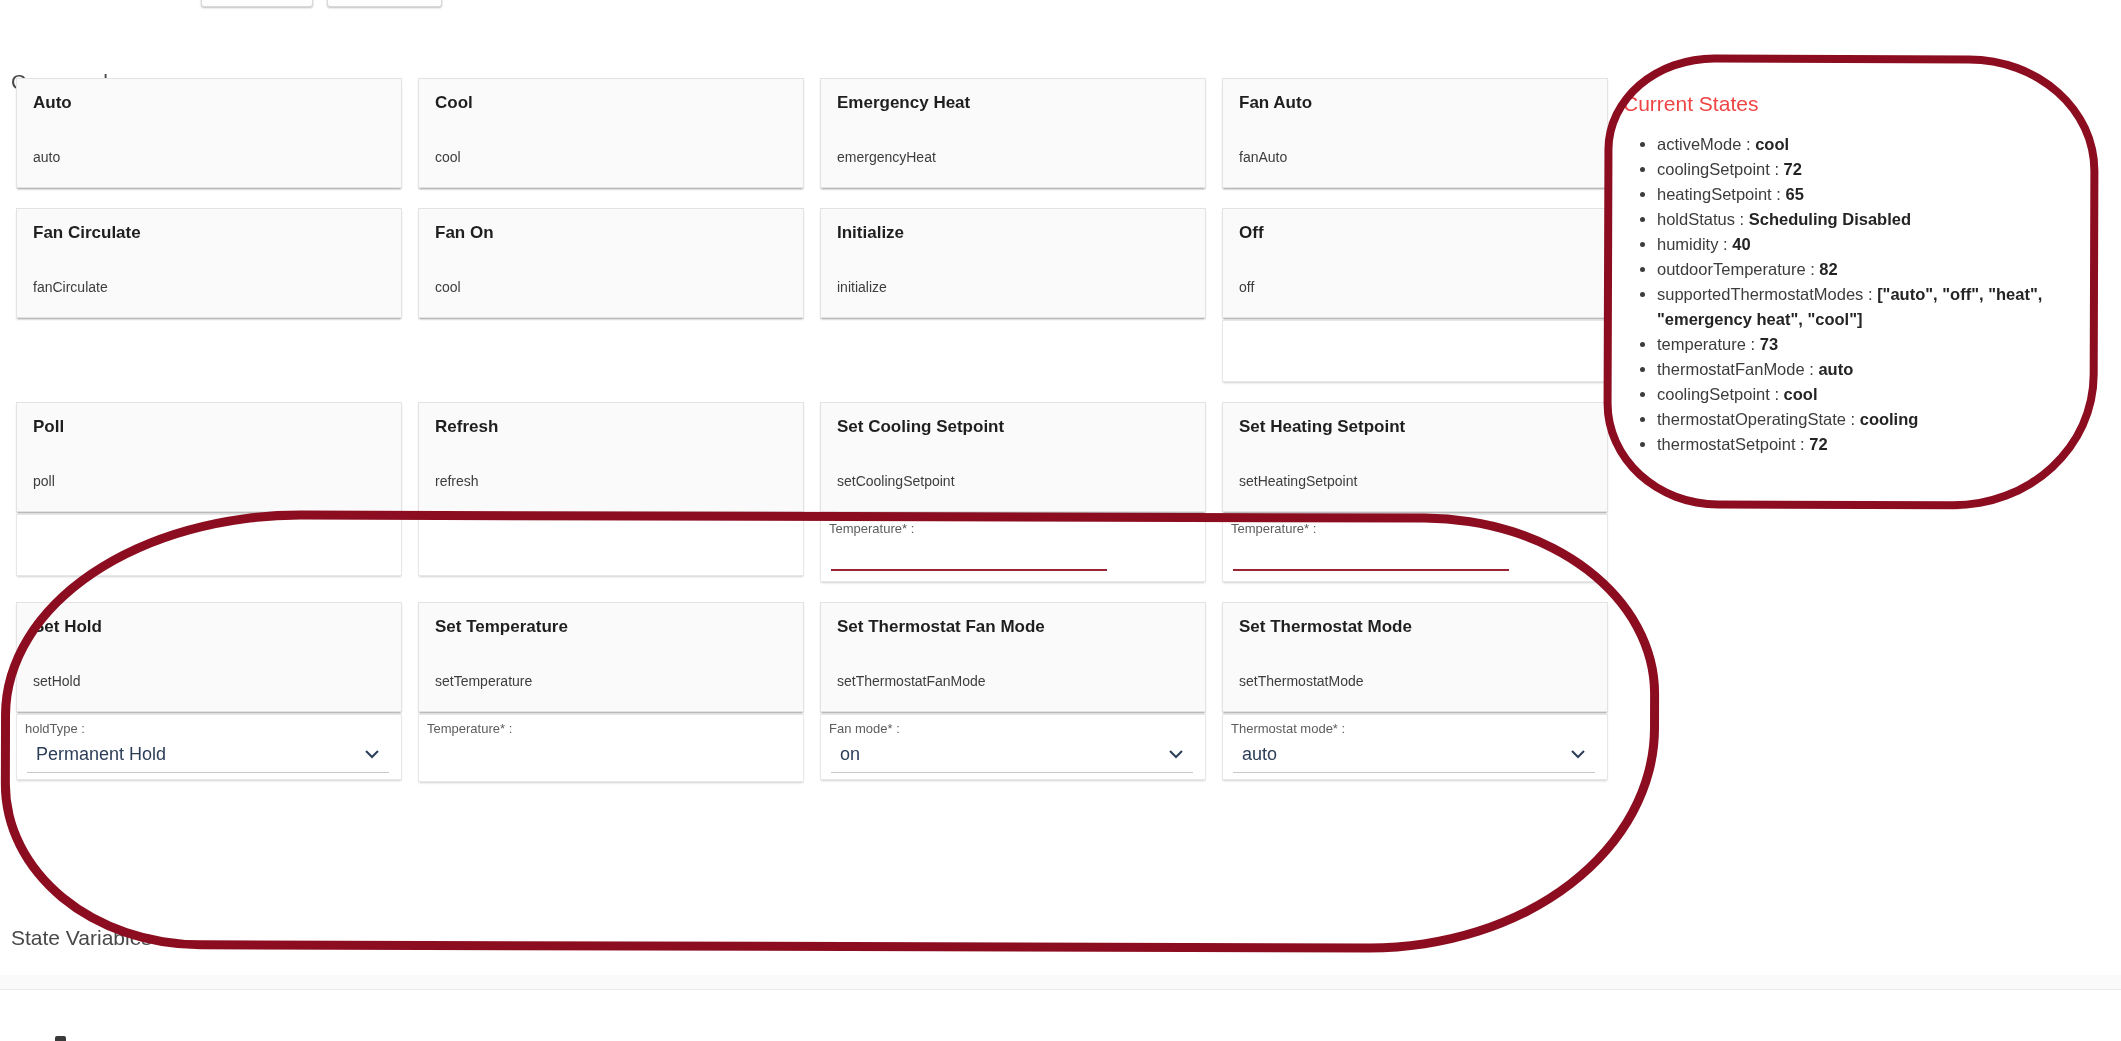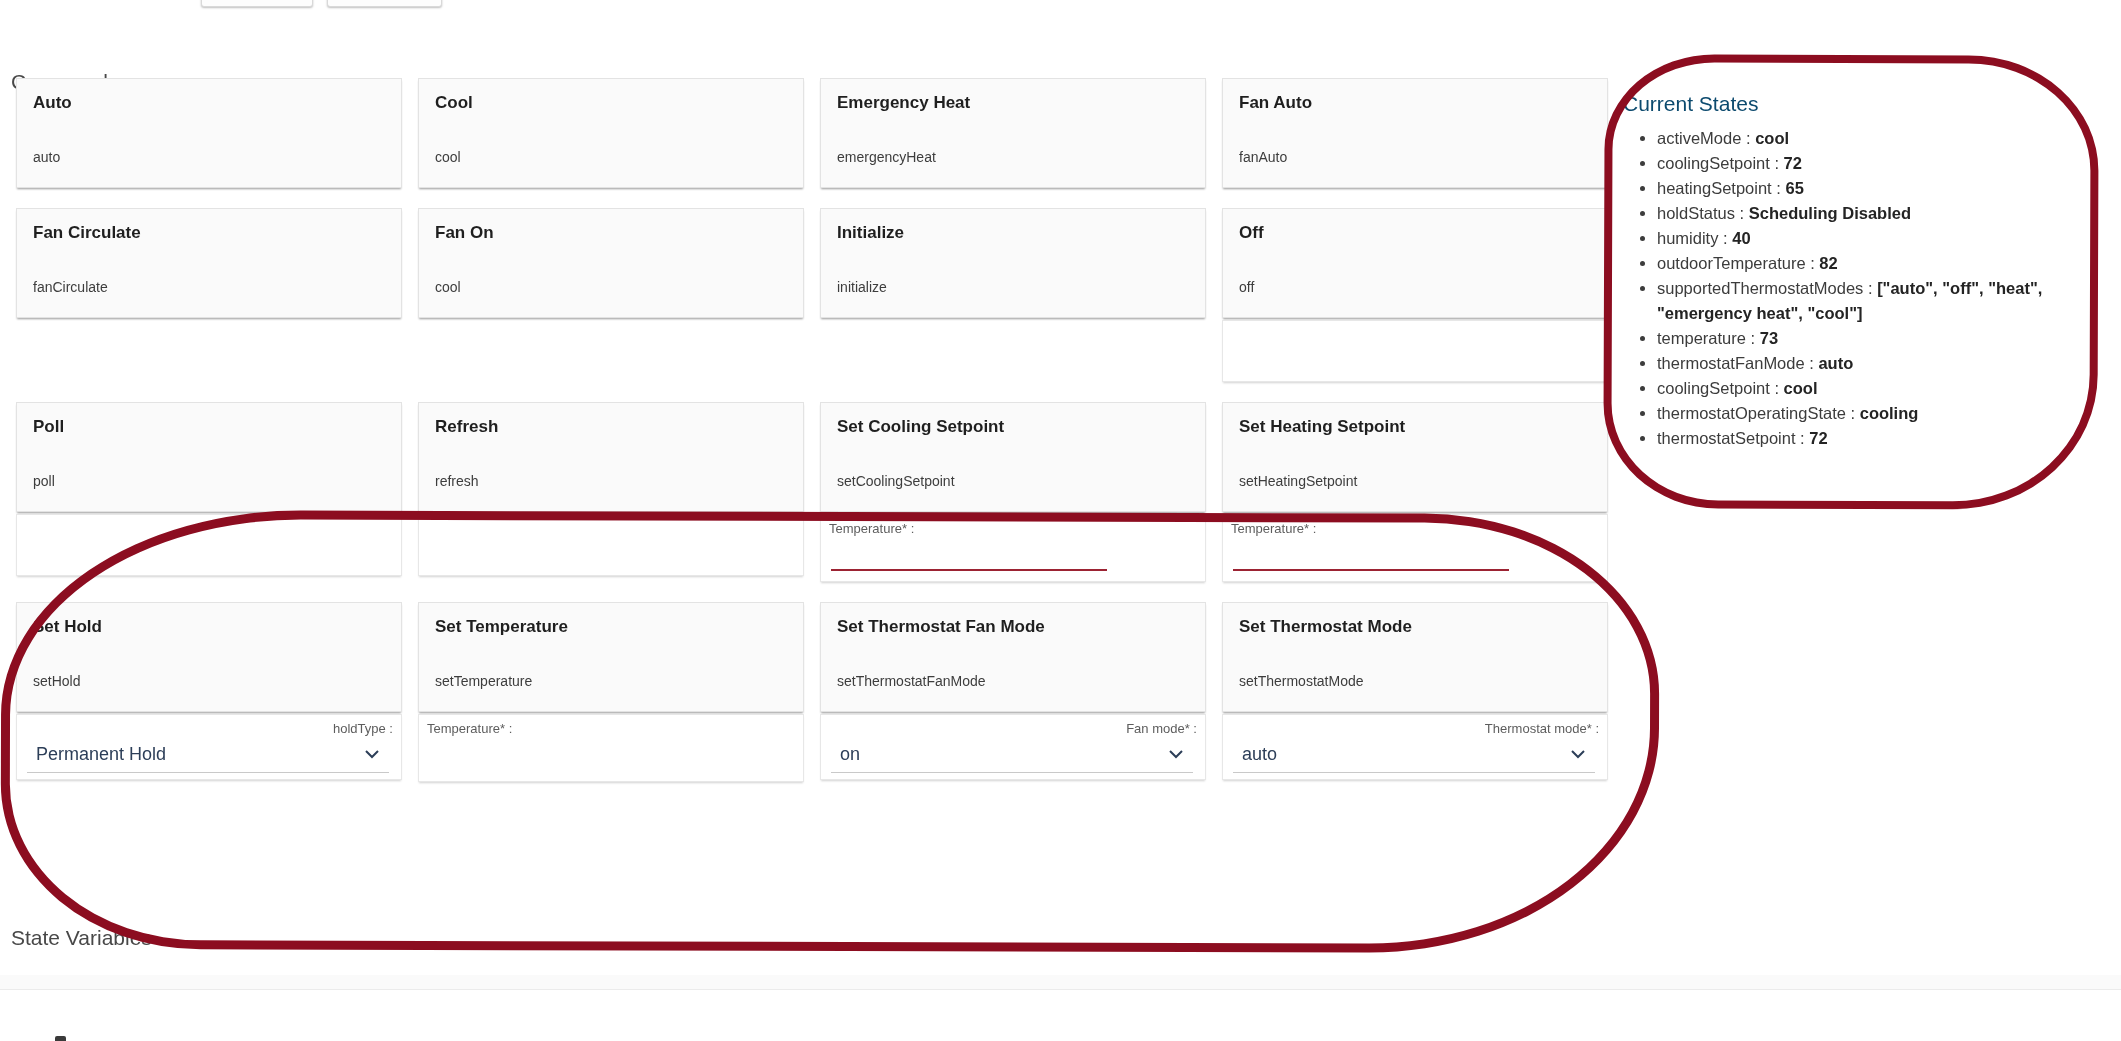--- a/index.html
+++ b/index.html
@@ -48,40 +48,40 @@
 
   .param-box {
     box-sizing: border-box; position: relative;
     margin-top: 2px; background: #ffffff;
     border: 1px solid #e7e7e7;
     box-shadow: 0 2px 2px -1px rgba(0,0,0,.18);
     padding: 6px 8px 0;
   }
   .param-box.empty { height: 62px; }
   .param-box.text-input, .param-box.text-label { height: 68px; }
-  .param-box.select { height: 66px; text-align: right; }
+  .param-box.select { height: 66px; }
   .param-label { font-size: 13px; color: #5d5d5d; }
 
   .input-line {
     position: absolute; left: 10px; bottom: 10px; width: 72%;
     border-bottom: 2px solid var(--input-underline, #9c2333);
   }
   .select-row {
     position: absolute; left: 10px; right: 12px; bottom: 6px;
     display: flex; justify-content: space-between; align-items: center;
     border-bottom: 1px solid #c9c9c9;
     padding: 0 10px 7px 9px; cursor: pointer;
   }
   .select-value { font-size: 18px; color: var(--select-text, #2c3e58); }
   .chevron { color: var(--select-text, #2c3e58); display: inline-flex; }
 
   
   .states { position: absolute; left: 1623px; top: 92px; width: 446px; }
-  .states-title { font-size: 21px; font-weight: 400; color: #0c4a6e; }
-  .states ul { margin: 10px 0 0; padding-left: 34px; }
+  .states-title { font-size: 21px; font-weight: 400; color: #ef4444; }
+  .states ul { margin: 16px 0 0; padding-left: 34px; }
   .states li {
     font-size: 16.5px; color: #3c3c3c; line-height: 25px;
     list-style: disc;
   }
   .states li b { color: #242424; }
 
   
   .bottom-band {
     position: absolute; left: 0; top: 975px; width: 2121px; height: 14px;
     background: #fafafa; border-bottom: 1px solid #ebebeb;

